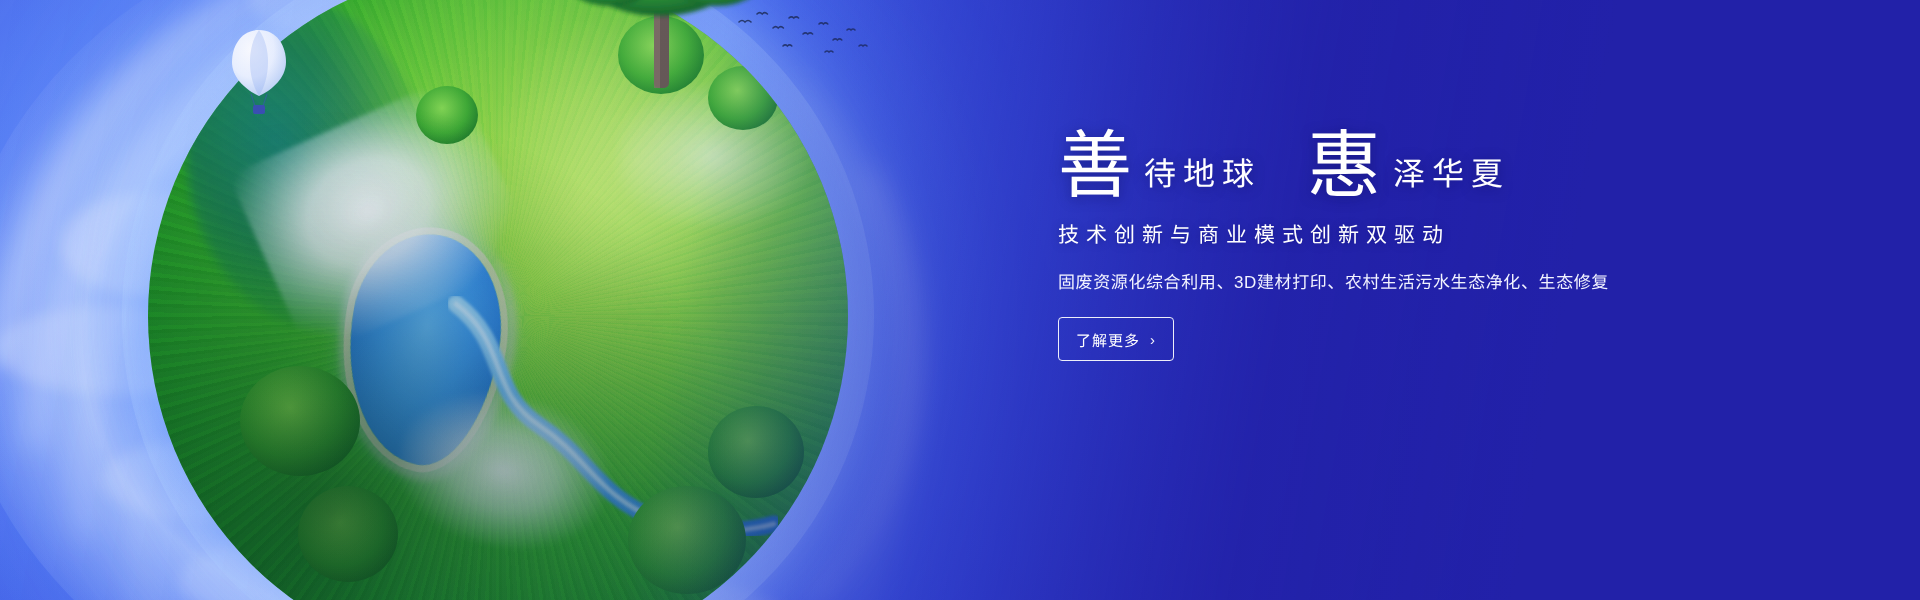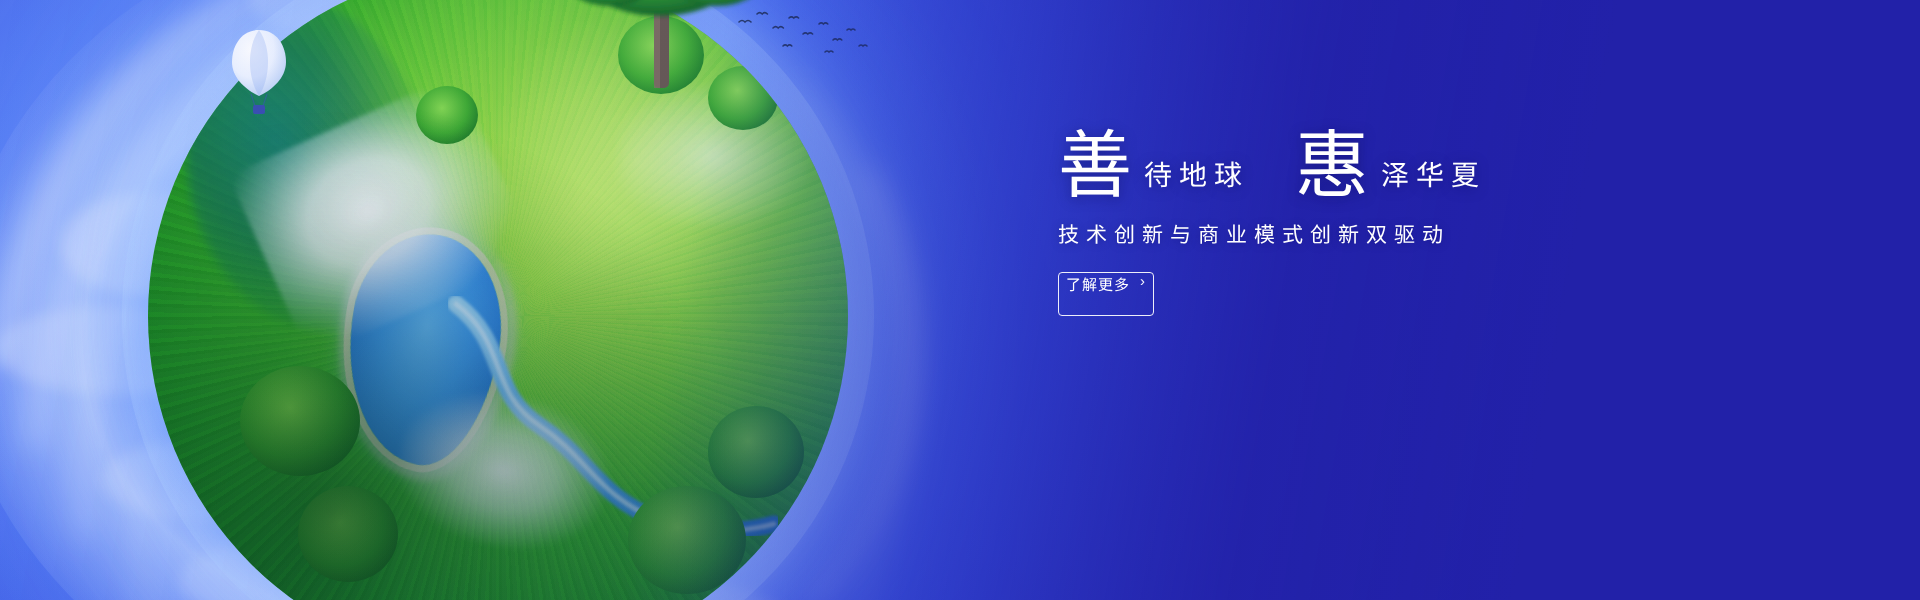--- a/index.html
+++ b/index.html
@@ -149,40 +149,40 @@
     line-height:1;margin:0;
     text-shadow:0 2px 14px rgba(10,10,80,0.45);
   }
   .hl-big{
     font-family:"DejaVu Serif","Liberation Serif",serif;
     font-size:74px;font-weight:400;letter-spacing:0;
     position:relative;top:6px;
   }
   .hl-small{
     font-family:"DejaVu Serif","Liberation Serif",serif;
-    font-size:28px;font-weight:400;letter-spacing:7px;
+    font-size:32px;font-weight:400;letter-spacing:7px;
     margin-left:12px;position:relative;top:-6px;
   }
   .hl-gap{display:inline-block;width:46px;}
 
   .subtitle{
     margin:22px 0 0 0;
     font-size:21px;letter-spacing:7px;font-weight:400;color:#ffffff;
     white-space:nowrap;
     text-shadow:0 1px 8px rgba(10,10,80,0.40);
   }
   .desc{
     margin:20px 0 0 0;
     font-size:17px;letter-spacing:.6px;font-weight:400;color:#f2f3ff;
     white-space:nowrap;
   }
   .cta{
-    margin-top:24px;display:inline-flex;align-items:flex-start;justify-content:center;
+    margin-top:24px;display:inline-flex;align-items:center;justify-content:center;
     gap:10px;
-    width:96px;height:44px;padding:0 16px;
+    width:116px;height:44px;padding:0 16px;
     border:1px solid rgba(255,255,255,0.92);border-radius:4px;
     background:transparent;color:#ffffff;
     font-size:15px;letter-spacing:1px;cursor:pointer;
     font-family:"Liberation Sans","DejaVu Sans",sans-serif;
     white-space:nowrap;
   }
   .cta .chev{font-size:15px;line-height:1;opacity:.95;}
 </style>
 </head>
 <body>
@@ -345,20 +345,21 @@
     <h1 class="headline">
       <span class="hl-big">善</span>
       <span class="hl-small">待地球</span>
       <span class="hl-gap"></span>
       <span class="hl-big">惠</span>
       <span class="hl-small">泽华夏</span>
     </h1>
 
     <p class="subtitle">技术创新与商业模式创新双驱动</p>
 
+    <p class="desc">固废资源化综合利用、3D建材打印、农村生活污水生态净化、生态修复</p>
 
     <button class="cta">
       <span>了解更多</span>
       <span class="chev">›</span>
     </button>
 
   </div>
 </div>
 
 </body></html>

